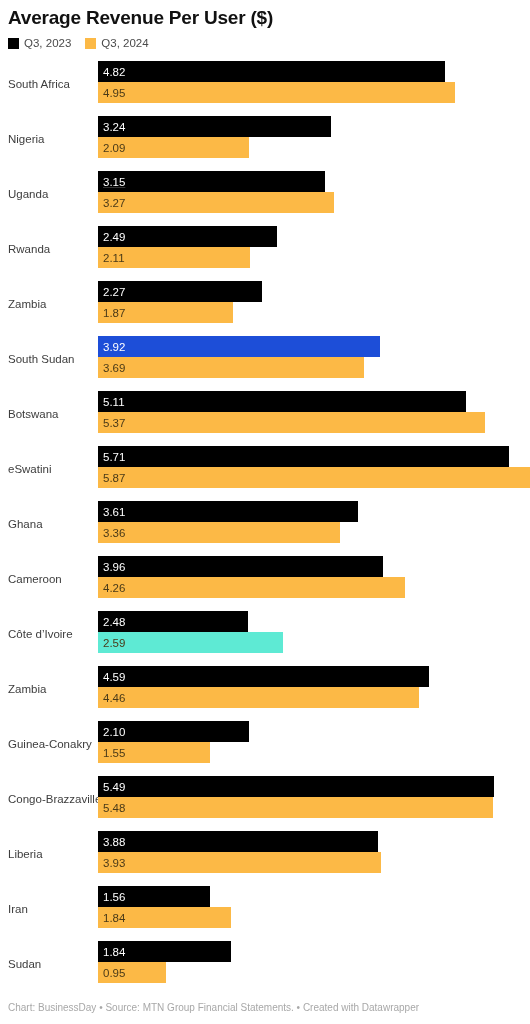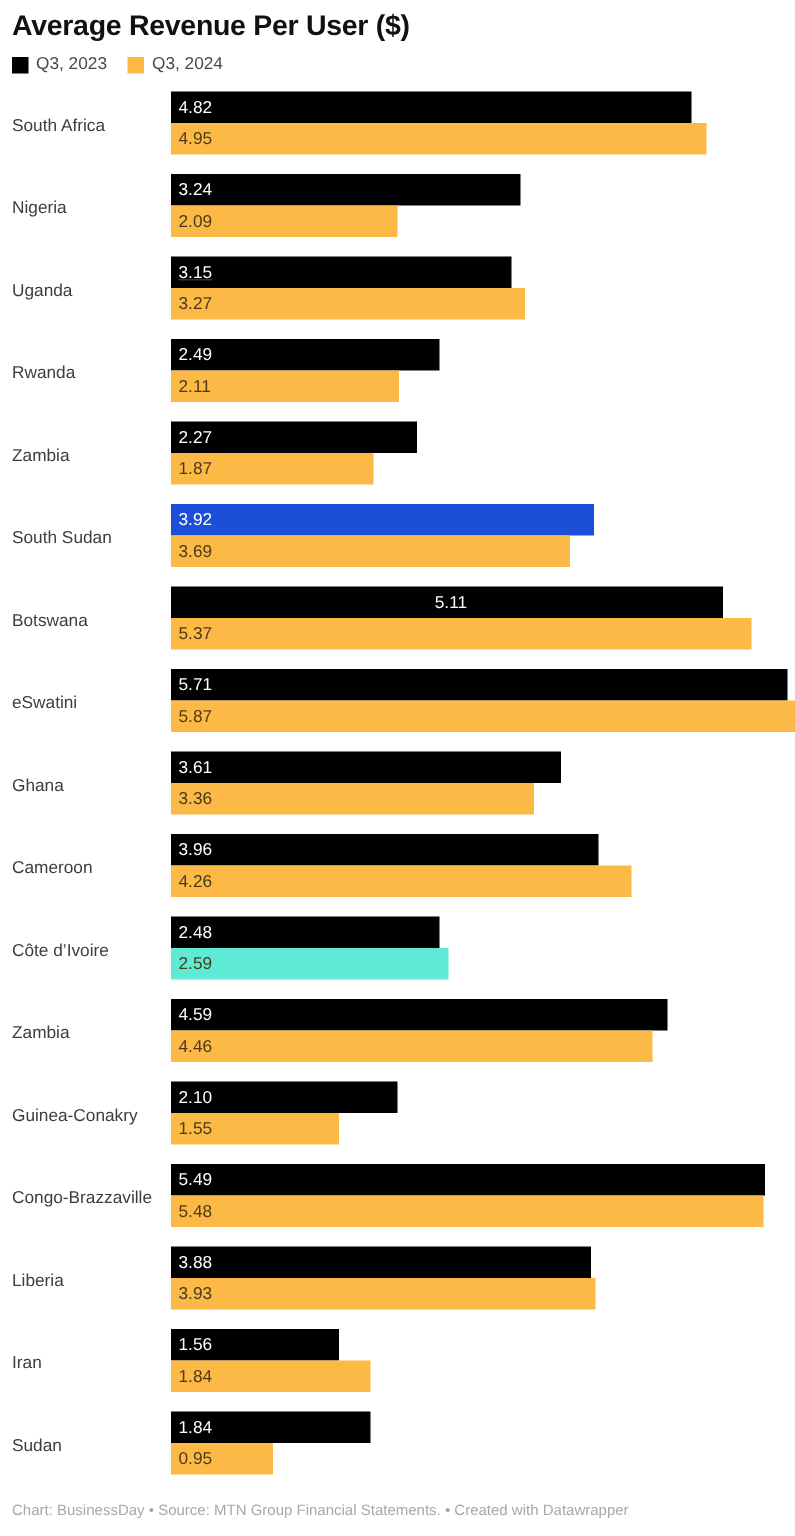--- a/index.html
+++ b/index.html
@@ -87,21 +87,20 @@
     left: 98px;
     top: 4px;
     right: 0;
   }
   .bar {
     position: relative;
     height: 21px;
     display: flex;
     align-items: center;
     box-sizing: border-box;
-    margin-left: 16px;
   }
   .bar-prev {
     background: #000000;
   }
   .bar-curr {
     background: #fcb946;
   }
   .bar-value {
     font-size: 11.5px;
     line-height: 12px;
@@ -203,21 +202,21 @@
             <span class="bar-value">3.92</span>
           </div>
           <div class="bar bar-curr" style="width: 265.906px; background: rgb(252, 185, 70);">
             <span class="bar-value">3.69</span>
           </div>
         </div>
       </div>
       <div class="row">
         <div class="row-label">Botswana</div>
         <div class="bars">
-          <div class="bar bar-prev" style="width: 368.233px; background: rgb(0, 0, 0); justify-content: center;">
+          <div class="bar bar-prev" style="width: 368.233px; background: rgb(0, 0, 0);">
             <span class="bar-value">5.11</span>
           </div>
           <div class="bar bar-curr" style="width: 386.969px; background: rgb(252, 185, 70);">
             <span class="bar-value">5.37</span>
           </div>
         </div>
       </div>
       <div class="row">
         <div class="row-label">eSwatini</div>
         <div class="bars">
@@ -247,21 +246,21 @@
             <span class="bar-value">3.96</span>
           </div>
           <div class="bar bar-curr" style="width: 306.981px; background: rgb(252, 185, 70);">
             <span class="bar-value">4.26</span>
           </div>
         </div>
       </div>
       <div class="row">
         <div class="row-label">Côte d’Ivoire</div>
         <div class="bars">
-          <div class="bar bar-prev" style="width: 179px; background: rgb(0, 0, 0);">
+          <div class="bar bar-prev" style="width: 150px; background: rgb(0, 0, 0);">
             <span class="bar-value">2.48</span>
           </div>
           <div class="bar bar-curr" style="width: 185px; background: #5eead4;">
             <span class="bar-value">2.59</span>
           </div>
         </div>
       </div>
       <div class="row">
         <div class="row-label">Zambia</div>
         <div class="bars">

